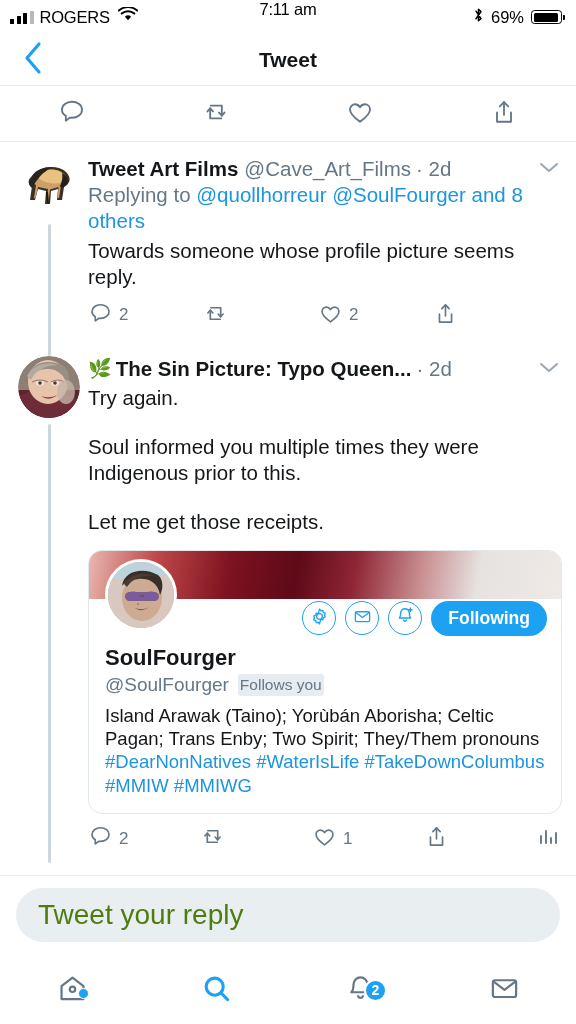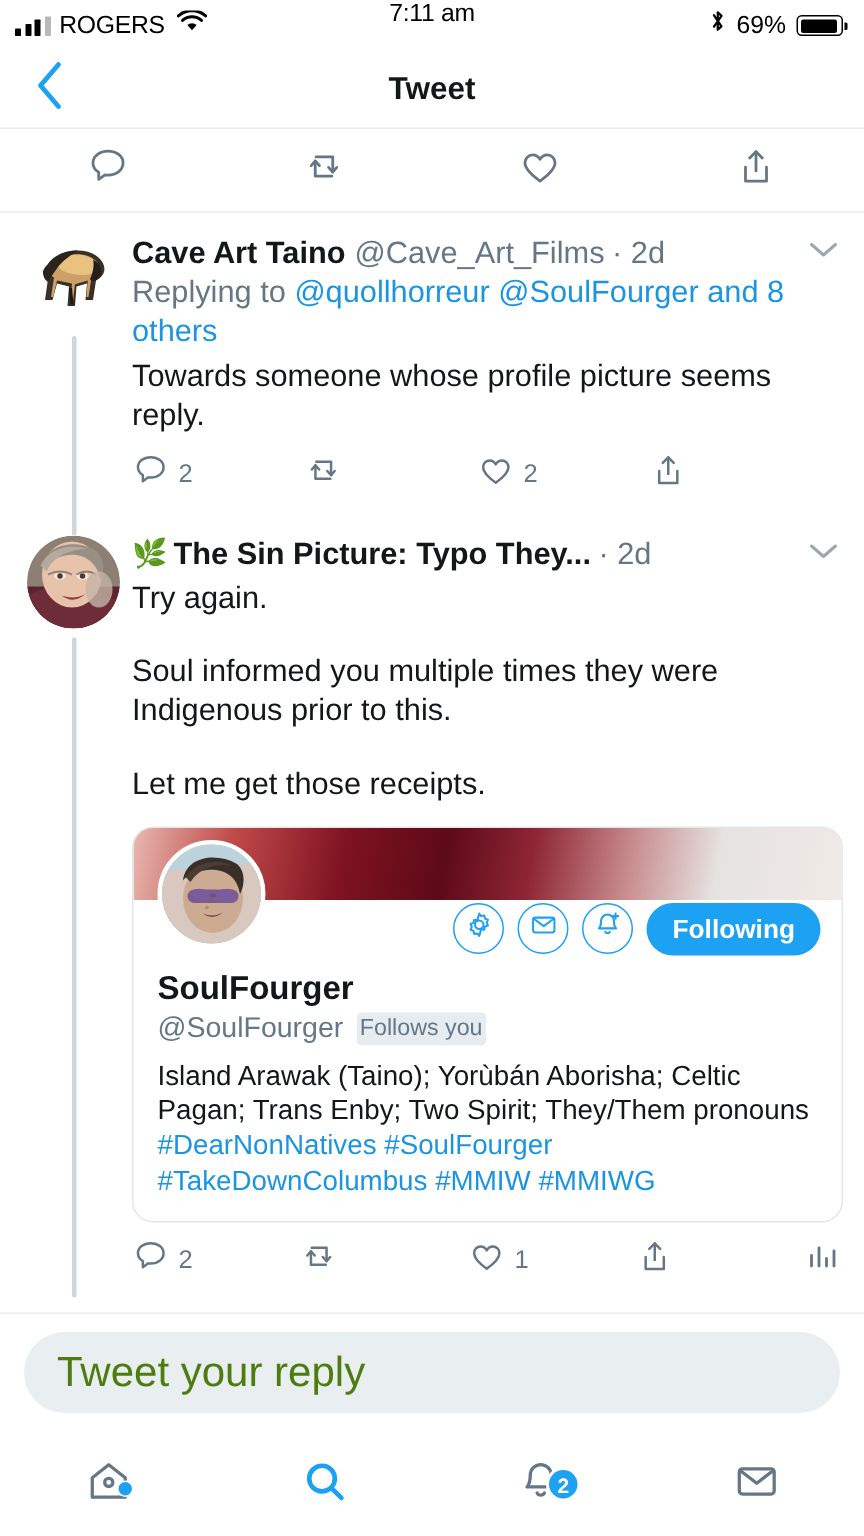--- a/index.html
+++ b/index.html
@@ -270,21 +270,21 @@
             <path d="M13 22 C17 14, 27 11, 34 11 C30 14, 24 17, 20 23 C17 27, 15 30, 14 32 C10 29, 10 25, 13 22 Z" fill="#2b241c"></path>
             <path d="M44 17 C49 20, 52 25, 47 30 C45 32, 43 32, 42 30 C44 26, 45 21, 44 17 Z" fill="#241e18"></path>
             <path d="M30 36 L31 47 L29 47 L28 36 Z" fill="#1e1913"></path>
           </g>
         </svg>
       </div>
       <div class="thread-line"></div>
     </div>
     <div class="body-col">
       <div class="t-head">
-        <span class="t-name">Cave Art Taino</span>
+        <span class="t-name">Tweet Art Films</span>
         <span class="t-handle">@Cave_Art_Films</span>
         <span class="t-dot">· 2d</span>
         <span class="chev">
           <span>
             <svg width="26" height="16" viewBox="0 0 26 16">
               <path d="M5 4 L13 11 L21 4" stroke="#9aa7b0" stroke-width="2" fill="none" stroke-linecap="round" stroke-linejoin="round"></path>
             </svg>
           </span>
         </span>
       </div>
@@ -360,21 +360,21 @@
             <path d="M23 40 Q31 46 39 39 Q32 43 23 40 Z" fill="#8f3a46"></path>
             <ellipse cx="48" cy="36" rx="9" ry="12" fill="#c4b4a8" opacity="0.8"></ellipse>
           </g>
         </svg>
       </div>
       <div class="thread-line" style="bottom:2px;"></div>
     </div>
     <div class="body-col">
       <div class="t-head">
         <span class="emoji-leaf">🌿</span>
-        <span class="t-name">The Sin Picture: Typo They...</span>
+        <span class="t-name">The Sin Picture: Typo Queen...</span>
         <span class="t-dot">· 2d</span>
         <span class="chev">
           <span>
             <svg width="26" height="16" viewBox="0 0 26 16">
               <path d="M5 4 L13 11 L21 4" stroke="#9aa7b0" stroke-width="2" fill="none" stroke-linecap="round" stroke-linejoin="round"></path>
             </svg>
           </span>
         </span>
       </div>
       <div class="t-text">
@@ -437,21 +437,21 @@
             </div>
             <div class="follow-pill">Following</div>
           </div>
         </div>
         <div class="pname">SoulFourger</div>
         <div class="phandle-row">
           <span class="phandle">@SoulFourger</span>
           <span class="follows-you">Follows you</span>
         </div>
         <div class="pbio">
-          <span>Island Arawak (Taino); Yorùbán Aborisha; Celtic Pagan; Trans Enby; Two Spirit; They/Them pronouns </span><span class="tag">#DearNonNatives #SoulFourger #TakeDownColumbus #MMIW #MMIWG</span>
+          <span>Island Arawak (Taino); Yorùbán Aborisha; Celtic Pagan; Trans Enby; Two Spirit; They/Them pronouns </span><span class="tag">#DearNonNatives #WaterIsLife #TakeDownColumbus #MMIW #MMIWG</span>
         </div>
       </div>
 
       <div class="acts">
         <div class="a">
           <span>
             <svg width="25" height="25" viewBox="0 0 24 24">
               <path d="M12 3.6c-4.6 0-8.2 2.9-8.2 6.5 0 2.1 1.25 3.9 3.15 5.05v3.9l3.45-2.5c.52.1 1.07.15 1.6.15 4.6 0 8.2-2.9 8.2-6.6S16.6 3.6 12 3.6z" fill="none" stroke="#657786" stroke-width="1.6" stroke-linejoin="round"></path>
             </svg>
           </span>

